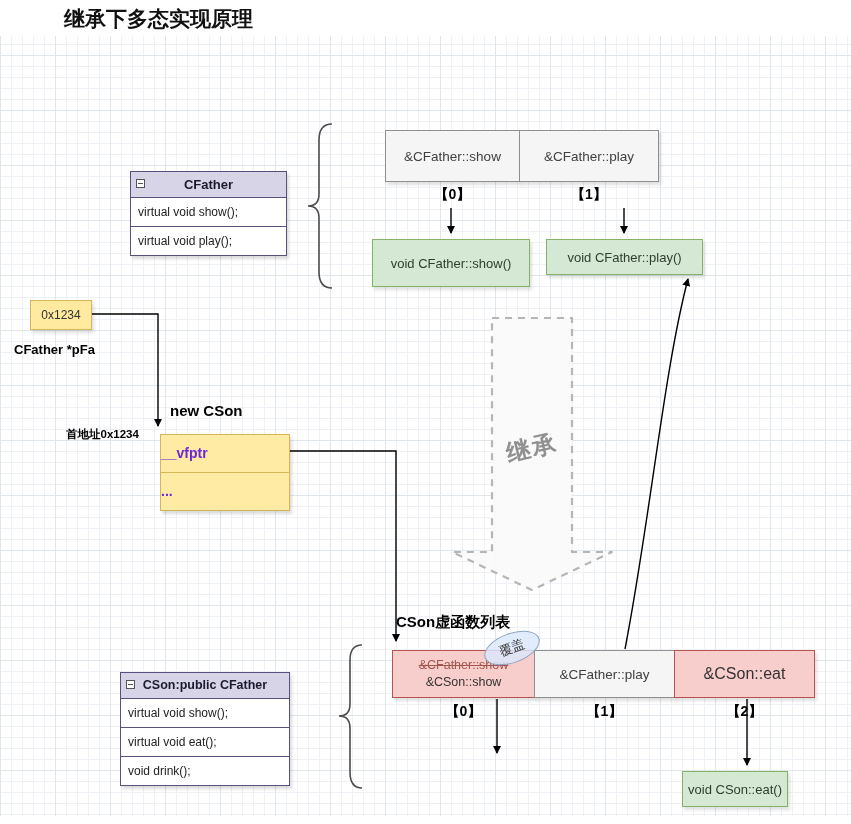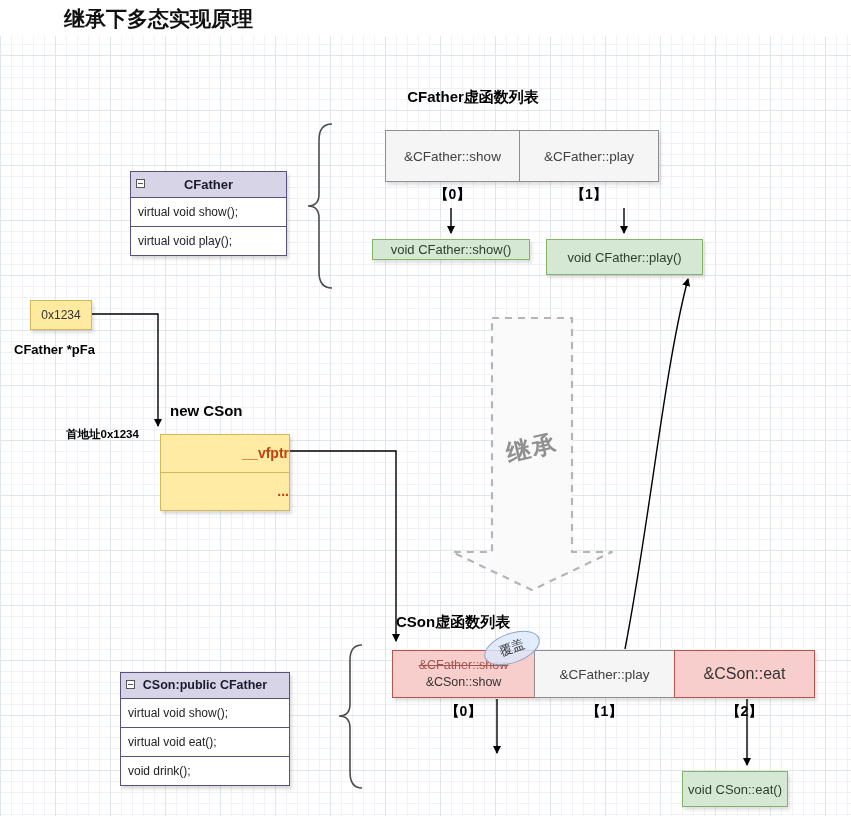--- a/index.html
+++ b/index.html
@@ -42,21 +42,21 @@
   }
   .collapse-icon::after{
     content:"";position:absolute;left:1px;right:1px;top:3px;height:1px;background:#555;
   }
   .classbox .row{height:28px;line-height:28px;font-size:12px;padding-left:7px;color:#222;}
   .classbox .row + .row{border-top:1px solid #56517e;}
   .vfptr-box{
     position:absolute;box-sizing:border-box;background:#ffeba4;border:1px solid #d6b656;
     box-shadow:2px 3px 3px rgba(0,0,0,0.14);
   }
-  .vfptr-box .frow{height:37px;line-height:37px;text-align:right;font-size:14px;font-weight:bold;color:#c2410c;}
+  .vfptr-box .frow{height:37px;line-height:37px;text-align:left;font-size:14px;font-weight:bold;color:#6d28d9;}
   .vfptr-box .frow + .frow{border-top:1px solid #d6b656;}
   .slot0{flex-direction:column;line-height:1.35;font-size:12.5px;}
   .strike{text-decoration:line-through;color:#a0564f;}
   .override-badge{
     position:absolute;box-sizing:border-box;border-radius:50%;
     background:rgba(218,232,252,0.82);border:1px solid #8fa3c4;
     display:flex;align-items:center;justify-content:center;
     font-size:13px;color:#3a3a3a;transform:rotate(-20deg);
   }
   .inherit-label{
@@ -86,29 +86,28 @@
     <path d="M362,645 Q350,645 350,660 L350,704 Q350,716 339,716 Q350,716 350,728 L350,772 Q350,788 362,788" fill="none" stroke="#4d4d4d" stroke-width="1.6"></path>
     <path class="conn" d="M451,208 L451,233" marker-end="url(#arr)"></path>
     <path class="conn" d="M624,208 L624,233" marker-end="url(#arr)"></path>
     <path class="conn" d="M92,314 L158,314 L158,426" marker-end="url(#arr)"></path>
     <path class="conn" d="M290,451 L396,451 L396,641" marker-end="url(#arr)"></path>
     <path class="conn" d="M497,699 L497,753" marker-end="url(#arr)"></path>
     <path class="conn" d="M747,699 L747,765" marker-end="url(#arr)"></path>
     <path class="conn" d="M625,649 C650,520 664,370 688,279" marker-end="url(#arr)"></path>
   </svg>
 
-  <div class="txt bold ctr" style="left:368px;top:88px;width:210px;font-size:15px;">CFather虚函数列表</div>
 
   <div class="box gray" style="left:385px;top:130px;width:135px;height:52px;font-size:13.5px;">&amp;CFather::show</div>
   <div class="box gray" style="left:519px;top:130px;width:140px;height:52px;font-size:13.5px;">&amp;CFather::play</div>
 
   <div class="txt bold ctr" style="left:385px;top:186px;width:135px;font-size:14px;">【0】</div>
   <div class="txt bold ctr" style="left:519px;top:186px;width:140px;font-size:14px;">【1】</div>
 
-  <div class="box green" style="left:372px;top:239px;width:158px;height:21px;">void CFather::show()</div>
+  <div class="box green" style="left:372px;top:239px;width:158px;height:48px;">void CFather::show()</div>
   <div class="box green" style="left:546px;top:239px;width:157px;height:36px;">void CFather::play()</div>
 
   <div class="classbox" style="left:130px;top:171px;width:157px;">
     <div class="hdr">
       <span class="collapse-icon"></span>
       <span>CFather</span>
     </div>
     <div class="row">virtual void show();</div>
     <div class="row">virtual void play();</div>
   </div>

